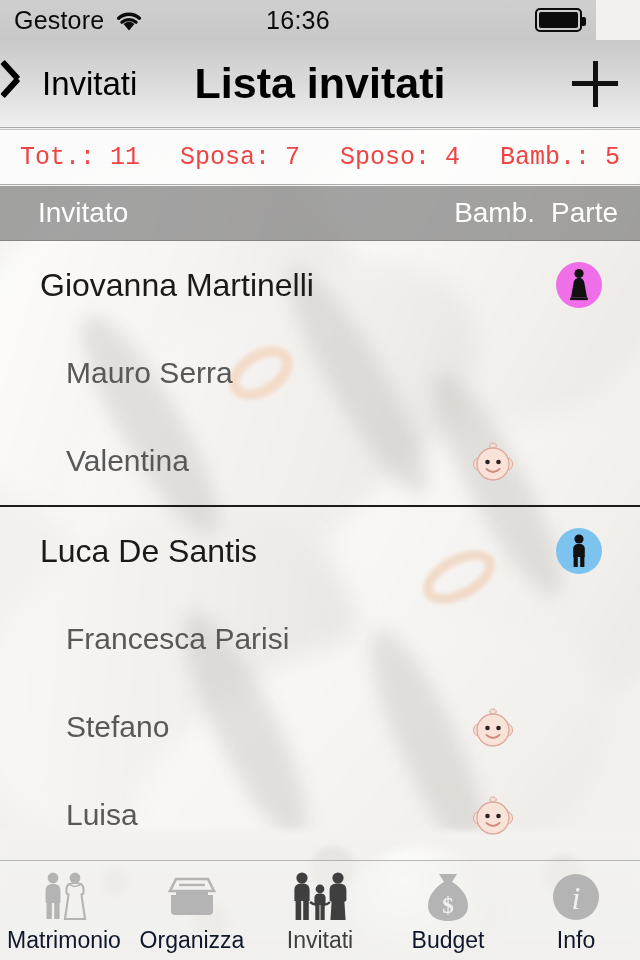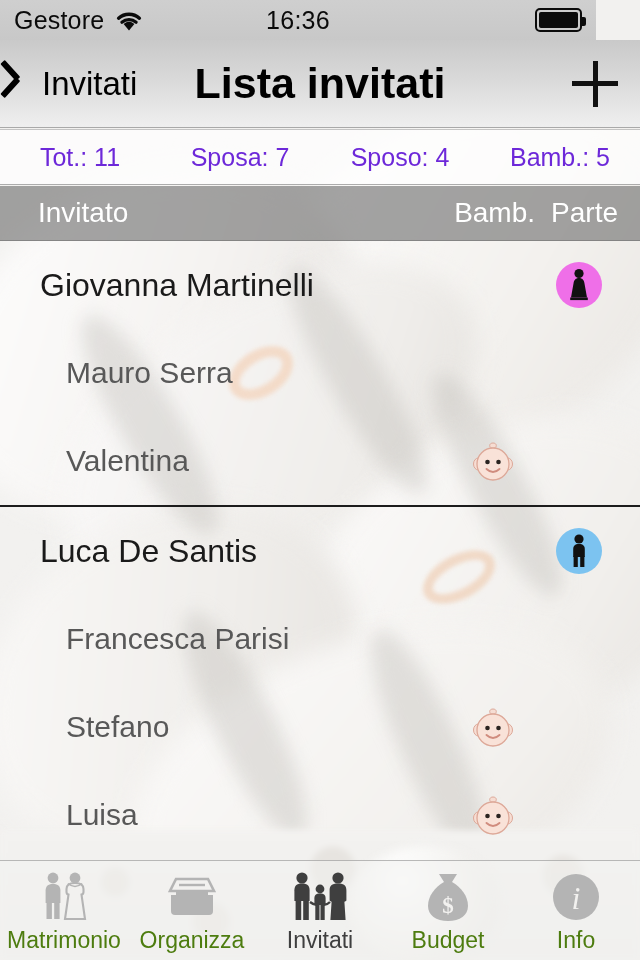--- a/index.html
+++ b/index.html
@@ -163,22 +163,23 @@
   .stats-bar {
     position:absolute; left:0; top:129px; width:640px; height:56px;
     background:rgba(255,255,255,.72);
     border-top:1px solid rgba(150,150,150,.55);
     border-bottom:1px solid rgba(120,120,120,.6);
     display:flex; align-items:center;
     z-index:24;
   }
   .stat {
     flex:1; text-align:center;
-    font-size:25px; color:#6d28d9;
+    font-size:25px; color:#ef4444;
     white-space:nowrap;
+    font-family:Liberation Mono, monospace;
   }
 
   
   .col-header {
     position:absolute; left:0; top:186px; width:640px; height:55px;
     background:rgba(110,110,110,.62);
     border-bottom:1px solid rgba(120,120,120,.7);
     display:flex; align-items:center;
     z-index:24;
   }
@@ -246,21 +247,21 @@
   }
   .tab {
     flex:1;
     display:flex; flex-direction:column; align-items:center;
     padding-top:8px;
     cursor:pointer;
   }
   .tab-icon { height:54px; display:flex; align-items:flex-end; justify-content:center; }
   .tab-label {
     font-size:23px; margin-top:4px;
-    color:#4d7c0f;
+    color:#0f172a;
   }
   .tab.active .tab-label { color:#3f3f3f; }
 </style>
 </head>
 <body>
 
 <div id="app">
 
   <div class="bg-photo">
     <div class="hand h3"></div>

